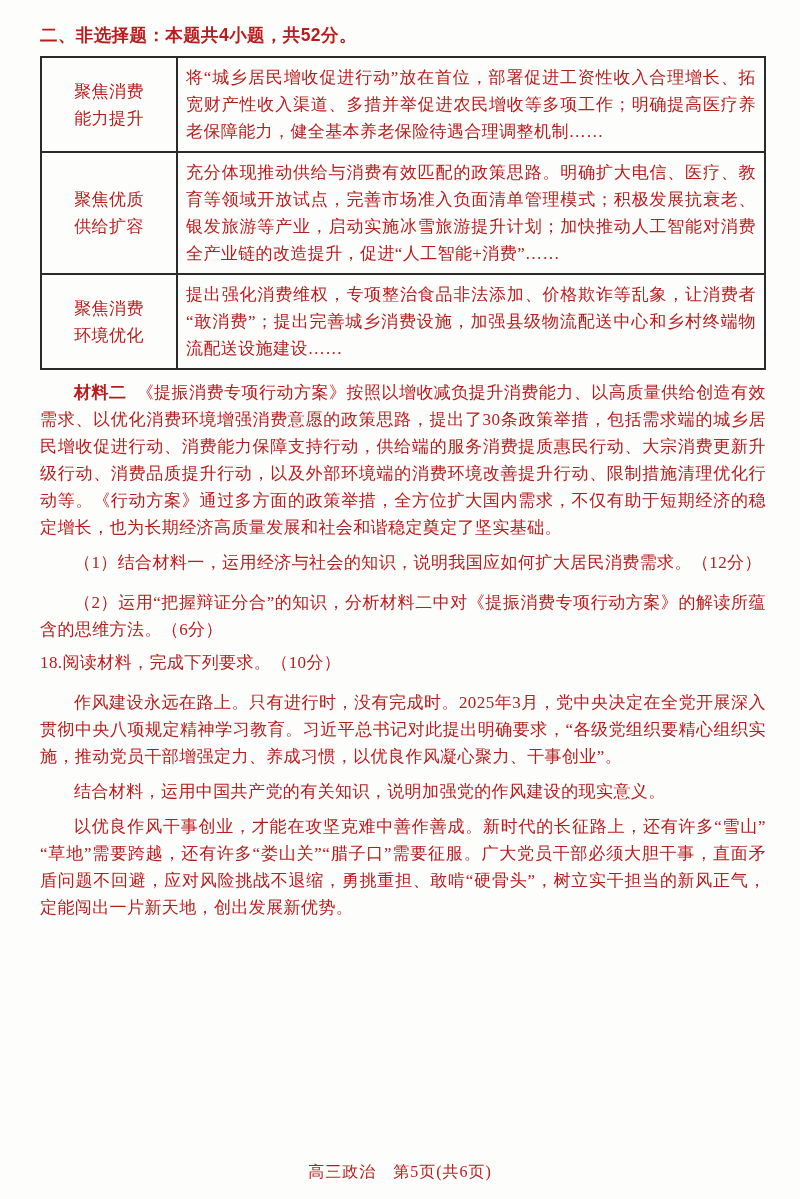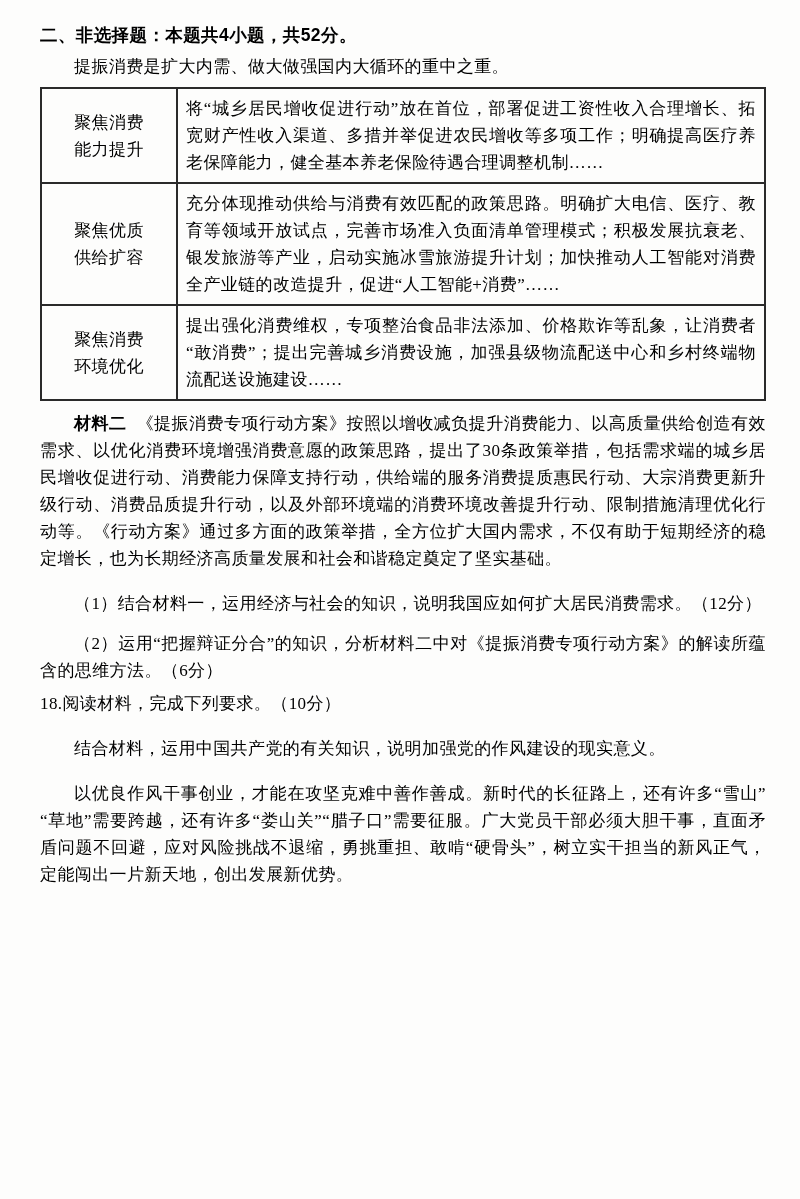--- a/index.html
+++ b/index.html
@@ -1,40 +1,40 @@
 <!DOCTYPE html>
 <html lang="zh"><head>
 <meta charset="utf-8">
 <style>
   html,body{margin:0;padding:0;background:#e8e8e8;}
   .page{
     position:relative;
     width:800px;height:1199px;
     margin:0 auto;
     background:#fdfdfc;
-    color:#000000;
+    color:#b91c1c;
     font-family:"Liberation Serif","DejaVu Serif",serif;
     font-size:17px;
     line-height:27px;
     letter-spacing:0.4px;
     box-sizing:border-box;
     padding:22px 34px 0 40px;
     overflow:hidden;
     text-align:justify;
   }
   .section-header{
     font-family:"Liberation Sans","DejaVu Sans",sans-serif;
     font-weight:bold;
     font-size:17.5px;
     margin-bottom:4px;
   }
   .q-title{margin:2px 0 3px 0;}
   p.para{margin:0;text-indent:2em;}
   p.gap-s{margin-top:13px;}
-  p.gap-m{margin-top:18px;}
+  p.gap-m{margin-top:8px;}
   .mat-label{font-weight:bold;margin-right:0.6em;}
   table.mat-table{
     width:100%;
     border-collapse:collapse;
     margin:7px 0 9px 0;
     table-layout:fixed;
     padding-left:48px;
   }
   table.mat-table td{
     border:2px solid #2a2a2a;
@@ -58,21 +58,20 @@
   }
 </style>
 </head>
 <body>
 
 <div class="page">
 
   <div class="section-header">二、非选择题：本题共4小题，共52分。</div>
 
 
-  <p class="para">提振消费是扩大内需、做大做强国内大循环的重中之重。</p>
 
 
   <table class="mat-table">
     <tbody>
       <tr>
         <td class="t-label">聚焦消费
 能力提升</td>
         <td class="t-text">将“城乡居民增收促进行动”放在首位，部署促进工资性收入合理增长、拓宽财产性收入渠道、多措并举促进农民增收等多项工作；明确提高医疗养老保障能力，健全基本养老保险待遇合理调整机制……</td>
       </tr>
       <tr>
@@ -89,20 +88,22 @@
   </table>
 
   <p class="para"><span class="mat-label">材料二</span><span>《提振消费专项行动方案》按照以增收减负提升消费能力、以高质量供给创造有效需求、以优化消费环境增强消费意愿的政策思路，提出了30条政策举措，包括需求端的城乡居民增收促进行动、消费能力保障支持行动，供给端的服务消费提质惠民行动、大宗消费更新升级行动、消费品质提升行动，以及外部环境端的消费环境改善提升行动、限制措施清理优化行动等。《行动方案》通过多方面的政策举措，全方位扩大国内需求，不仅有助于短期经济的稳定增长，也为长期经济高质量发展和社会和谐稳定奠定了坚实基础。</span></p>
 
   <p class="para gap-m">（1）结合材料一，运用经济与社会的知识，说明我国应如何扩大居民消费需求。（12分）</p>
 
   <p class="para gap-s">（2）运用“把握辩证分合”的知识，分析材料二中对《提振消费专项行动方案》的解读所蕴含的思维方法。（6分）</p>
 
   <div class="q-title gap-s" style="margin-top:6px;">18.阅读材料，完成下列要求。（10分）</div>
 
+  <p class="para gap-s">作风建设永远在路上。只有进行时，没有完成时。2025年3月，党中央决定在全党开展深入贯彻中央八项规定精神学习教育。习近平总书记对此提出明确要求，“各级党组织要精心组织实施，推动党员干部增强定力、养成习惯，以优良作风凝心聚力、干事创业”。</p>
 
 
   <p class="para gap-m">结合材料，运用中国共产党的有关知识，说明加强党的作风建设的现实意义。</p>
 
   <p class="para gap-m">以优良作风干事创业，才能在攻坚克难中善作善成。新时代的长征路上，还有许多“雪山”“草地”需要跨越，还有许多“娄山关”“腊子口”需要征服。广大党员干部必须大胆干事，直面矛盾问题不回避，应对风险挑战不退缩，勇挑重担、敢啃“硬骨头”，树立实干担当的新风正气，定能闯出一片新天地，创出发展新优势。</p>
 
+  <div class="footer">高三政治　第5页(共6页)</div>
 
 </div>
 
 </body></html>

